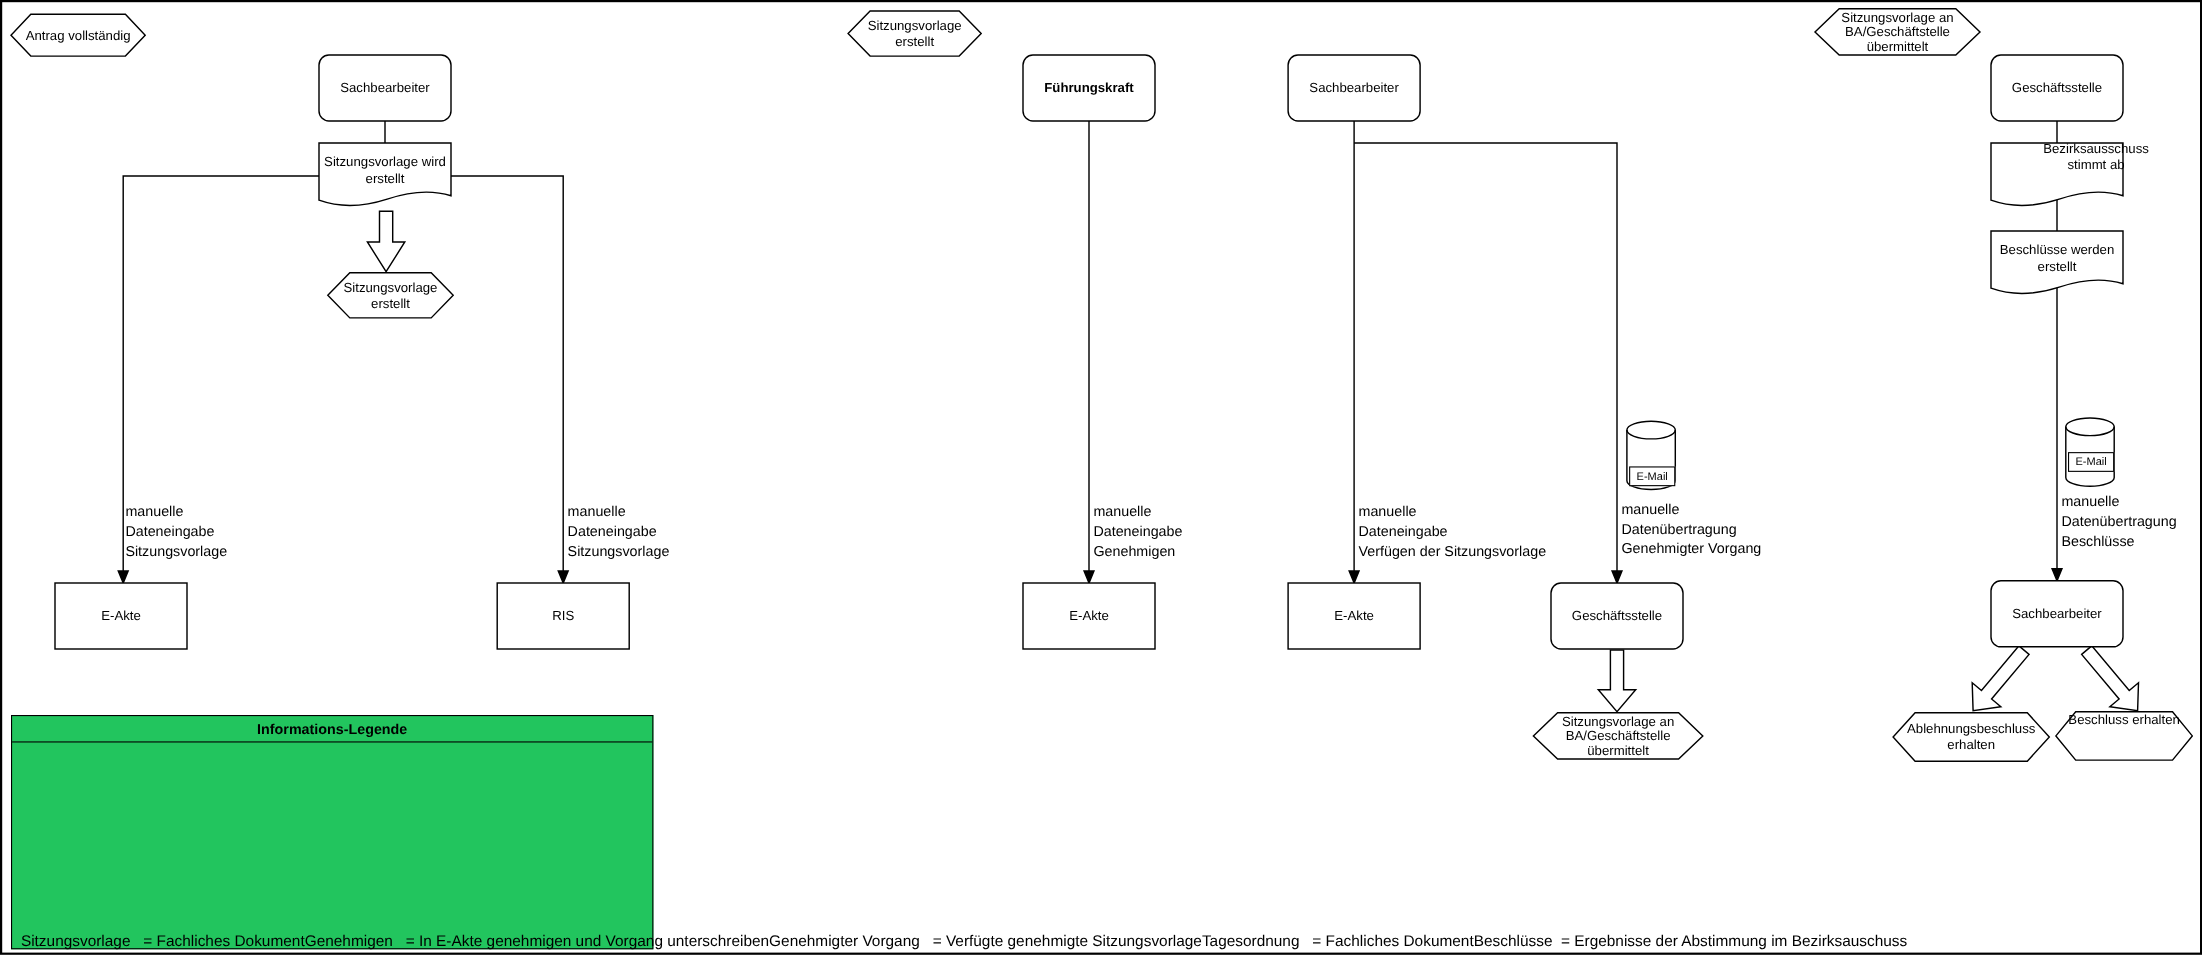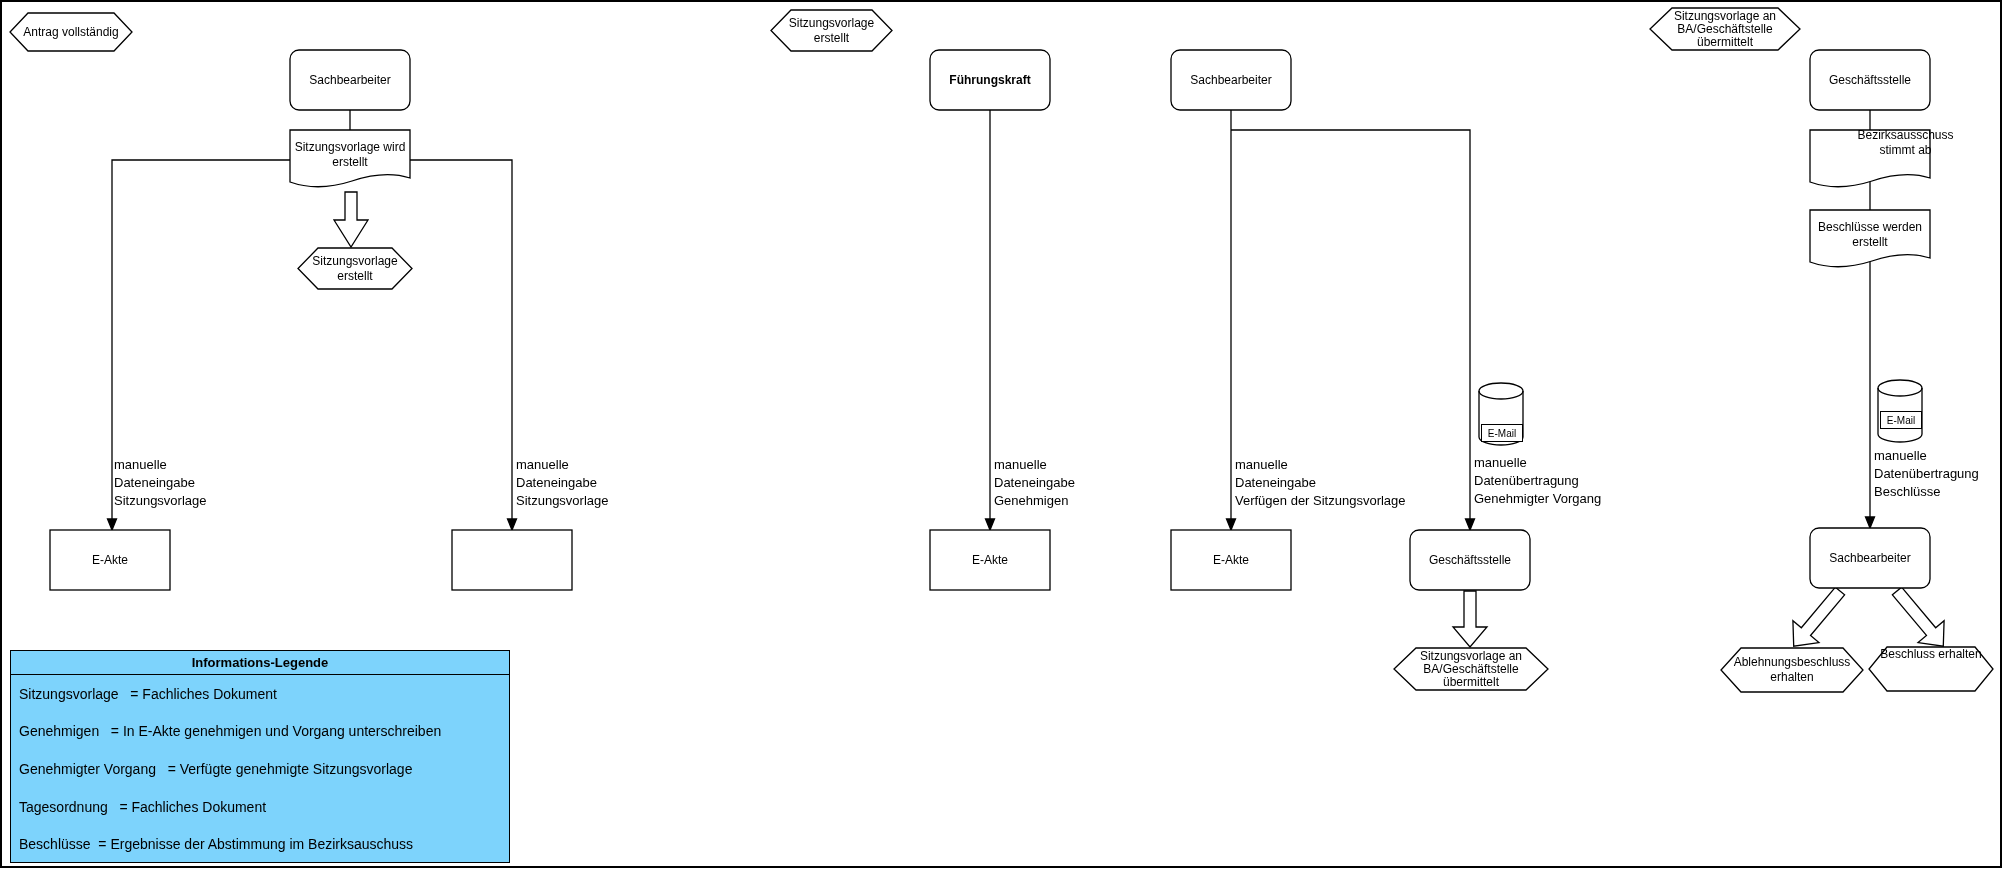--- a/index.html
+++ b/index.html
@@ -8,26 +8,26 @@
   #frame{position:absolute;left:0;top:0;width:2002px;height:868px;
          border:2px solid #000;box-sizing:border-box;pointer-events:none;}
   svg.diagram{position:absolute;left:0;top:0;}
   .shape-label{position:absolute;display:flex;align-items:center;justify-content:center;
                text-align:center;font-size:12px;line-height:15px;white-space:pre-line;}
   .hex-small{line-height:13px;}
   .edge-label{position:absolute;font-size:13px;line-height:18px;white-space:pre-line;
               text-align:left;}
   .cyl-label{position:absolute;display:flex;align-items:center;justify-content:center;
              font-size:10px;line-height:13px;border:1px solid #000;background:#fff;}
-  .legend{position:absolute;left:10px;top:650px;width:500px;height:213px;
-          border:1px solid #000;box-sizing:border-box;background:#7dd3fc;}
+  .legend{position:absolute;left:10px;top:650px;width:584px;height:213px;
+          border:1px solid #000;box-sizing:border-box;background:#22c55e;}
   .legend-title{height:23px;border-bottom:1px solid #000;display:flex;align-items:center;
                 justify-content:center;font-size:13px;font-weight:bold;}
-  .legend-rows{display:flex;flex-direction:column;justify-content:space-around;
-               height:188px;padding-left:8px;}
+  .legend-rows{display:flex;justify-content:space-around;
+               height:188px;padding-left:8px;align-items:flex-end;}
   .legend-row{font-size:14px;white-space:pre;}
 </style>
 </head>
 <body>
 
 <div id="canvas">
 
   <svg class="diagram" width="2002" height="871" viewBox="0 0 2002 871" fill="none" stroke="#000" stroke-width="1.3">
 
     <path d="M350,110 V130"></path>
@@ -85,20 +85,21 @@
     </g>
   </svg>
 
   <div class="shape-label" style="left:10px;top:13px;width:122px;height:38px;">Antrag vollständig</div>
   <div class="shape-label" style="left:290px;top:50px;width:120px;height:60px;">Sachbearbeiter</div>
   <div class="shape-label" style="left:290px;top:132px;width:120px;height:46px;">Sitzungsvorlage wird
 erstellt</div>
   <div class="shape-label" style="left:298px;top:248px;width:114px;height:41px;">Sitzungsvorlage
 erstellt</div>
   <div class="shape-label" style="left:50px;top:530px;width:120px;height:60px;">E-Akte</div>
+  <div class="shape-label" style="left:452px;top:530px;width:120px;height:60px;">RIS</div>
   <div class="shape-label" style="left:771px;top:10px;width:121px;height:41px;">Sitzungsvorlage
 erstellt</div>
   <div class="shape-label" style="left:930px;top:50px;width:120px;height:60px;font-weight:bold;">Führungskraft</div>
   <div class="shape-label" style="left:930px;top:530px;width:120px;height:60px;">E-Akte</div>
   <div class="shape-label" style="left:1171px;top:50px;width:120px;height:60px;">Sachbearbeiter</div>
   <div class="shape-label" style="left:1171px;top:530px;width:120px;height:60px;">E-Akte</div>
   <div class="shape-label" style="left:1410px;top:530px;width:120px;height:60px;">Geschäftsstelle</div>
   <div class="shape-label hex-small" style="left:1394px;top:648px;width:154px;height:42px;">Sitzungsvorlage an
 BA/Geschäftstelle
 übermittelt</div>

